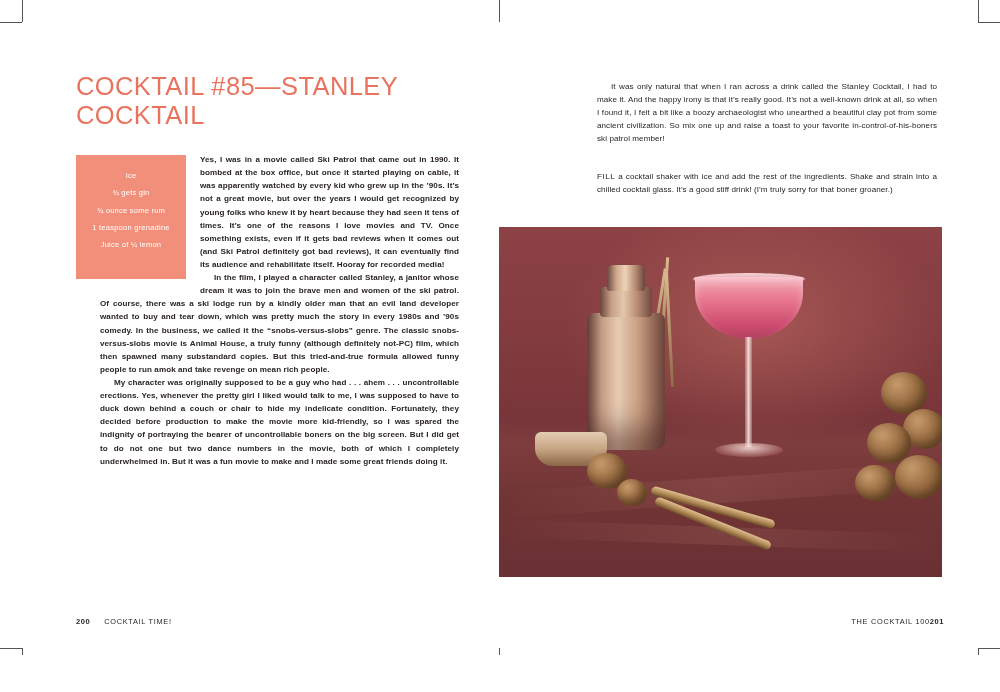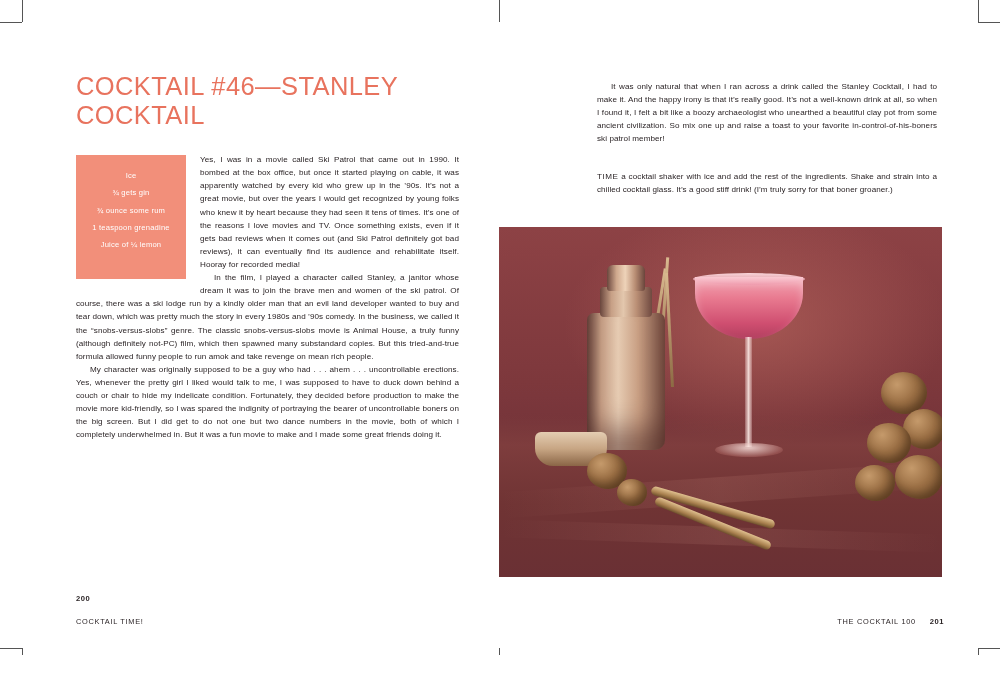--- a/index.html
+++ b/index.html
@@ -81,22 +81,22 @@
   .song-line i { font-style: italic; }
 
   .body-col {
     margin-top: 24px;
     font-size: 8.1px;
     line-height: 1.62;
     color: #2b2426;
     text-align: justify;
     letter-spacing: 0.06px;
   }
-  .body-col p { margin: 0; }
-  .body-col p + p { text-indent: 14px; margin-top: 0; }
+  .body-col p { margin: 0; font-weight: bold; }
+  .body-col p + p { text-indent: 14px; margin-top: 0; margin-left: 24px; }
 
   
   .ingredient-box {
     float: left;
     width: 110px;
     height: 124px;
     background: #f28f7a;
     color: #ffffff;
     margin: 2px 14px 8px 0;
     box-sizing: border-box;
@@ -112,22 +112,22 @@
   }
   .ingredient-box div:last-child { margin-bottom: 0; }
 
   .folio {
     position: absolute;
     bottom: 22px;
     font-size: 7.4px;
     letter-spacing: 0.5px;
     color: #2b2426;
   }
-  .folio-left  { left: 54px; display: flex; gap: 14px; align-items: baseline; flex-direction: column; }
-  .folio-right { right: 34px; display: flex; gap: 14px; align-items: baseline; margin-top: 43px; }
+  .folio-left  { left: 54px; display: flex; gap: 14px; align-items: baseline; }
+  .folio-right { right: 34px; display: flex; align-items: baseline; margin-top: 43px; }
   .folio-num { font-weight: bold; font-size: 7.6px; }
   .folio-label { letter-spacing: 0.7px; }
 
   
   .intro-col {
     font-size: 8.1px;
     line-height: 1.62;
     color: #2b2426;
     text-align: justify;
     letter-spacing: 0.06px;
@@ -294,21 +294,21 @@
   <div class="trim-line trim-v trim-mid-bot"></div>
   <div class="trim-line trim-h trim-top-l"></div>
   <div class="trim-line trim-h trim-top-r"></div>
   <div class="trim-line trim-h trim-bot-l"></div>
   <div class="trim-line trim-h trim-bot-r"></div>
 
   <div class="spread">
 
     <div class="page page-left">
 
-      <h1 class="recipe-title">COCKTAIL #46—STANLEY COCKTAIL</h1>
+      <h1 class="recipe-title">COCKTAIL #85—STANLEY COCKTAIL</h1>
 
 
       <div class="body-col">
 
         <div class="ingredient-box">
           <div>Ice</div>
           <div>¾ gets gin</div>
           <div>¾ ounce some rum</div>
           <div>1 teaspoon grenadine</div>
           <div>Juice of ¼ lemon</div>
@@ -325,21 +325,21 @@
       </div>
     </div>
 
     <div class="page page-right">
 
       <div class="intro-col">
         <p>It was only natural that when I ran across a drink called the Stanley Cocktail, I had to make it. And the happy irony is that it’s really good. It’s not a well-known drink at all, so when I found it, I felt a bit like a boozy archaeologist who unearthed a beautiful clay pot from some ancient civilization. So mix one up and raise a toast to your favorite in-control-of-his-boners ski patrol member!</p>
       </div>
 
       <div class="directions">
-        <span class="lead">TIME</span><span> a cocktail shaker with ice and add the rest of the ingredients. Shake and strain into a chilled cocktail glass. It’s a good stiff drink! (I’m truly sorry for that boner groaner.)</span>
+        <span class="lead">FILL</span><span> a cocktail shaker with ice and add the rest of the ingredients. Shake and strain into a chilled cocktail glass. It’s a good stiff drink! (I’m truly sorry for that boner groaner.)</span>
       </div>
 
       <div class="photo">
         <div class="photo-bg"></div>
         <div class="table-cloth"></div>
 
         <div class="cloth-fold" style="left:0; top:250px; width:443px; height:26px; transform:rotate(-4deg);"></div>
         <div class="cloth-fold" style="left:0; top:300px; width:443px; height:18px; transform:rotate(2deg);"></div>
 
         <div class="straw" style="left:146px; top:40px; height:120px; transform:rotate(9deg);"></div>

